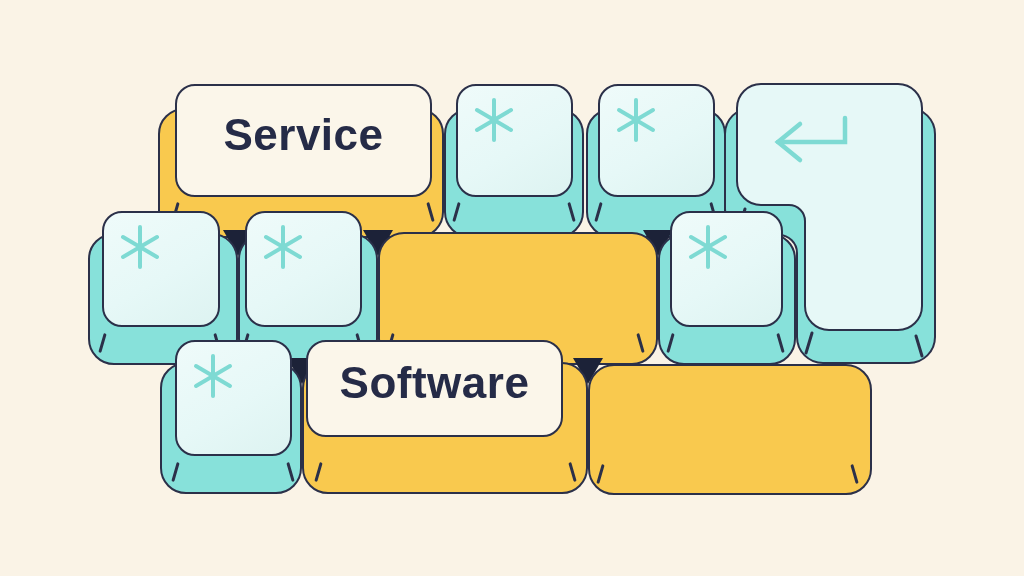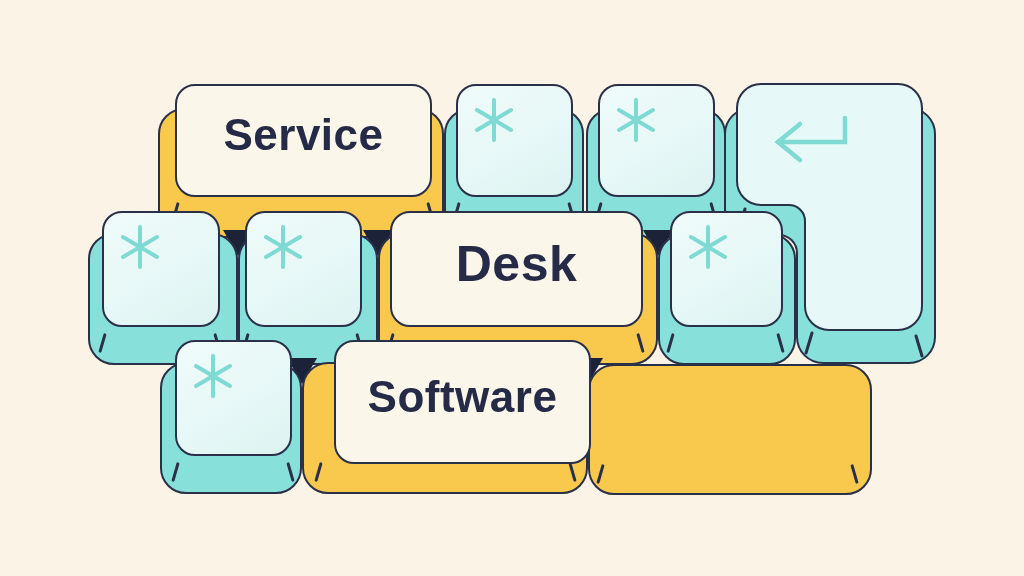--- a/index.html
+++ b/index.html
@@ -38,21 +38,21 @@
   .a4-b{left:238px;top:233px;width:140px;height:132px;}
   .a4-c{left:245px;top:211px;width:117px;height:116px;}
   .dsk-b{left:378px;top:232px;width:280px;height:133px;}
   .dsk-c{left:390px;top:211px;width:253px;height:116px;}
   .a5-b{left:658px;top:233px;width:138px;height:132px;}
   .a5-c{left:670px;top:211px;width:113px;height:116px;}
   
   .a6-b{left:160px;top:362px;width:142px;height:132px;}
   .a6-c{left:175px;top:340px;width:117px;height:116px;}
   .sft-b{left:302px;top:362px;width:286px;height:132px;}
-  .sft-c{left:334px;top:340px;width:257px;height:124px;}
+  .sft-c{left:306px;top:340px;width:257px;height:97px;}
   .faq-b{left:588px;top:364px;width:284px;height:131px;}
   .faq-c{left:600px;top:342px;width:257px;height:116px;}
 </style>
 </head>
 <body>
 
 <div class="stage">
 
   <div class="row r1">
 
@@ -127,23 +127,20 @@
     </div>
     <div class="cap pale a4-c">
       <svg class="ast" width="46" height="46" viewBox="0 0 46 46">
         <g stroke="var(--glyph)" stroke-width="4" stroke-linecap="round">
           <line x1="23" y1="3" x2="23" y2="43"></line>
             <line x1="6" y1="13" x2="40" y2="33"></line>
             <line x1="6" y1="33" x2="40" y2="13"></line>
         </g>
       </svg>
     </div>
-    <div class="cap cream dsk-c">
-      <span class="label fs50">Desk</span>
-    </div>
     <div class="cap pale a5-c">
       <svg class="ast" width="46" height="46" viewBox="0 0 46 46">
         <g stroke="var(--glyph)" stroke-width="4" stroke-linecap="round">
           <line x1="23" y1="3" x2="23" y2="43"></line>
             <line x1="6" y1="13" x2="40" y2="33"></line>
             <line x1="6" y1="33" x2="40" y2="13"></line>
         </g>
       </svg>
     </div>
 

